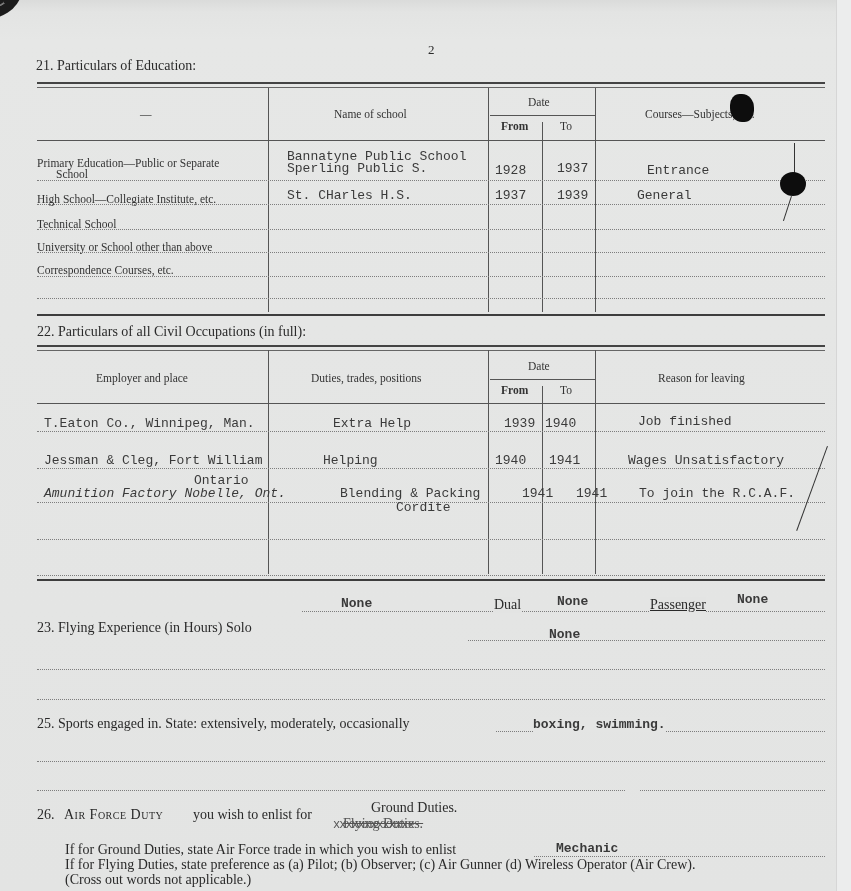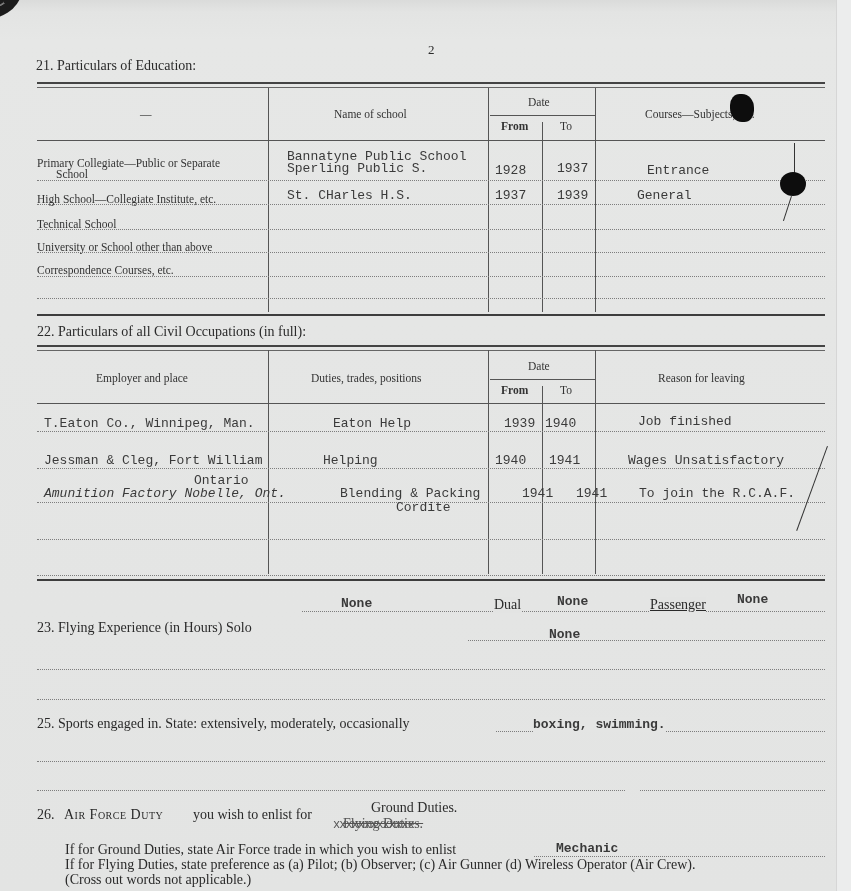--- a/index.html
+++ b/index.html
@@ -54,21 +54,21 @@
   <div class="hrule" style="left:37px;top:140px;width:788px;"></div>
 
   <div class="abs th" style="left:140px;top:108px;">—</div>
   <div class="abs th" style="left:334px;top:108px;">Name of school</div>
   <div class="abs th" style="left:528px;top:96px;">Date</div>
   <div class="abs th bold" style="left:501px;top:120px;font-weight:600;">From</div>
   <div class="abs th" style="left:560px;top:120px;">To</div>
   <div class="abs th" style="left:645px;top:108px;">Courses—Subjects, etc.</div>
   <div class="blot" style="left:730px;top:94px;width:24px;height:28px;border-radius:40% 50% 40% 50%;"></div>
 
-  <div class="abs rowlabel" style="left:37px;top:157px;">Primary Collegiate—Public or Separate</div>
+  <div class="abs rowlabel" style="left:37px;top:157px;">Primary Education—Public or Separate</div>
   <div class="abs rowlabel" style="left:56px;top:168px;">School</div>
   <div class="abs rowlabel" style="left:37px;top:193px;">High School—Collegiate Institute, etc.</div>
   <div class="abs rowlabel" style="left:37px;top:218px;">Technical School</div>
   <div class="abs rowlabel" style="left:37px;top:241px;">University or School other than above</div>
   <div class="abs rowlabel" style="left:37px;top:264px;">Correspondence Courses, etc.</div>
 
   <div class="dots" style="left:37px;top:180px;width:788px;"></div>
   <div class="dots" style="left:37px;top:204px;width:788px;"></div>
   <div class="dots" style="left:37px;top:229px;width:788px;"></div>
   <div class="dots" style="left:37px;top:252px;width:788px;"></div>
@@ -109,21 +109,21 @@
   <div class="abs th" style="left:658px;top:372px;">Reason for leaving</div>
 
   <div class="dots" style="left:37px;top:431px;width:788px;"></div>
   <div class="dots" style="left:37px;top:468px;width:788px;"></div>
   <div class="dots" style="left:37px;top:502px;width:788px;"></div>
   <div class="dots" style="left:37px;top:539px;width:788px;"></div>
   <div class="dots" style="left:37px;top:575px;width:788px;"></div>
   <div class="hrule thick" style="left:37px;top:579px;width:788px;"></div>
 
   <div class="abs mono type" style="left:44px;top:416px;">T.Eaton Co., Winnipeg, Man.</div>
-  <div class="abs mono type" style="left:333px;top:416px;">Eaton Help</div>
+  <div class="abs mono type" style="left:333px;top:416px;">Extra Help</div>
   <div class="abs mono type" style="left:504px;top:416px;">1939</div>
   <div class="abs mono type" style="left:545px;top:416px;">1940</div>
   <div class="abs mono type" style="left:638px;top:414px;">Job finished</div>
 
   <div class="abs mono type" style="left:44px;top:453px;">Jessman &amp; Cleg, Fort William</div>
   <div class="abs mono type" style="left:323px;top:453px;">Helping</div>
   <div class="abs mono type" style="left:495px;top:453px;">1940</div>
   <div class="abs mono type" style="left:549px;top:453px;">1941</div>
   <div class="abs mono type" style="left:628px;top:453px;">Wages Unsatisfactory</div>
 

